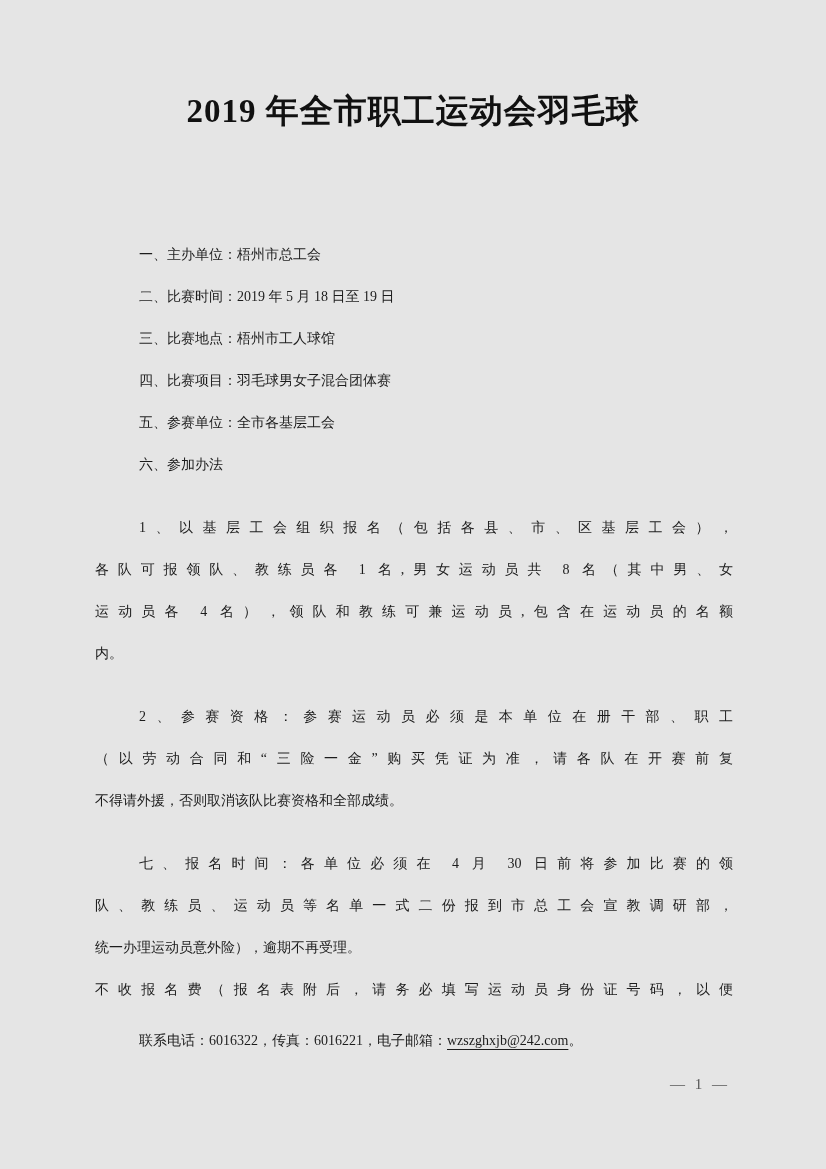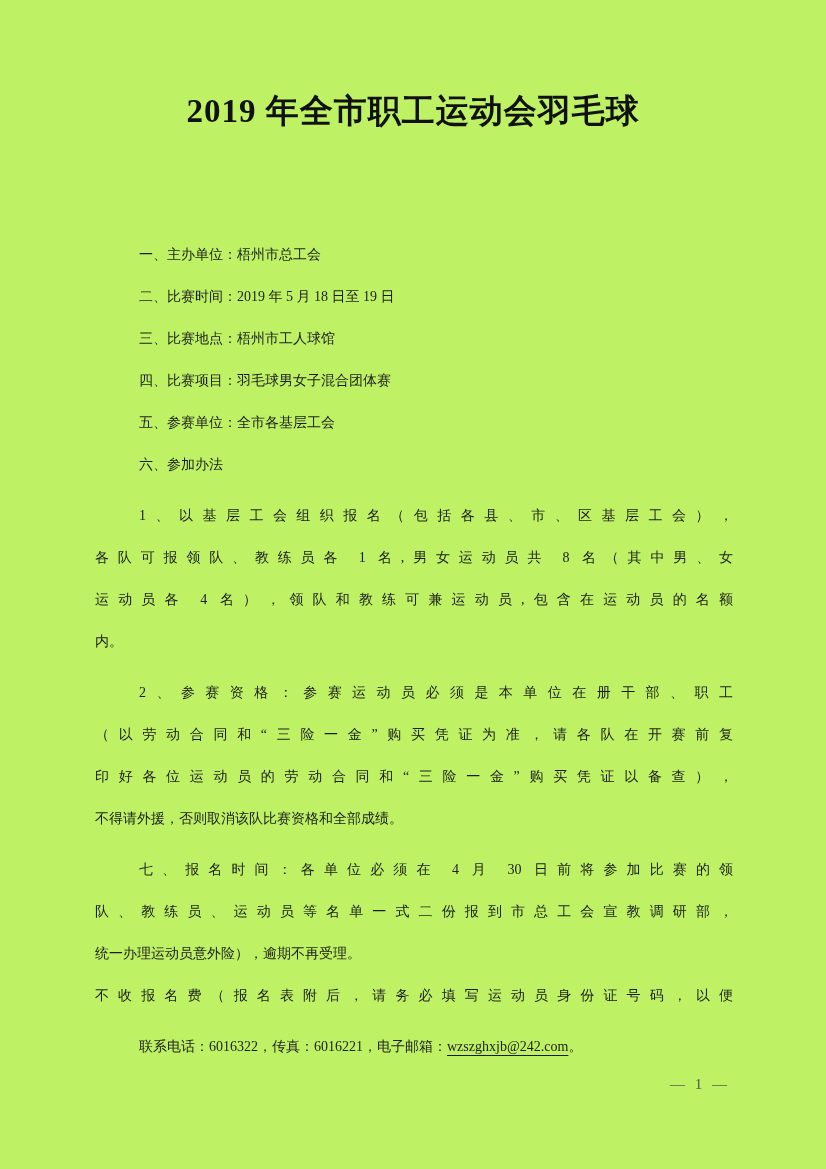--- a/index.html
+++ b/index.html
@@ -4,21 +4,21 @@
 <style>
   html, body {
     margin: 0;
     padding: 0;
     background: #ffffff;
   }
   .page {
     position: relative;
     width: 826px;
     height: 1169px;
-    background: #bef264;
+    background: #e5e5e5;
     overflow: hidden;
     font-family: "Liberation Serif", "DejaVu Serif", serif;
     color: #1c1c1c;
   }
   .title-block {
     position: absolute;
     top: 86px;
     left: 0;
     right: 0;
     text-align: center;
@@ -34,21 +34,21 @@
     left: 95px;
     width: 638px;
     font-size: 14px;
     line-height: 42px;
   }
   .item {
     text-indent: 44px;
     white-space: nowrap;
   }
   .para {
-    margin-top: 9px;
+    margin-top: 21px;
   }
   .line.indent {
     text-indent: 44px;
   }
   .line.fill {
     text-align: justify;
     text-align-last: justify;
   }
   .contact {
     margin-top: 9px;
@@ -88,21 +88,20 @@
     <div class="para">
       <div class="line fill indent">1、以基层工会组织报名（包括各县、市、区基层工会），</div>
       <div class="line fill">各队可报领队、教练员各 1 名,男女运动员共 8 名（其中男、女</div>
       <div class="line fill">运动员各 4 名），领队和教练可兼运动员,包含在运动员的名额</div>
       <div class="line">内。</div>
     </div>
 
     <div class="para">
       <div class="line fill indent">2、参赛资格：参赛运动员必须是本单位在册干部、职工</div>
       <div class="line fill">（以劳动合同和“三险一金”购买凭证为准，请各队在开赛前复</div>
-      <div class="line fill">印好各位运动员的劳动合同和“三险一金”购买凭证以备查），</div>
       <div class="line">不得请外援，否则取消该队比赛资格和全部成绩。</div>
     </div>
 
     <div class="para">
       <div class="line fill indent">七、报名时间：各单位必须在 4 月 30 日前将参加比赛的领</div>
       <div class="line fill">队、教练员、运动员等名单一式二份报到市总工会宣教调研部，</div>
       <div class="line">统一办理运动员意外险），逾期不再受理。</div>
       <div class="line fill">不收报名费（报名表附后，请务必填写运动员身份证号码，以便</div>
     </div>
 

